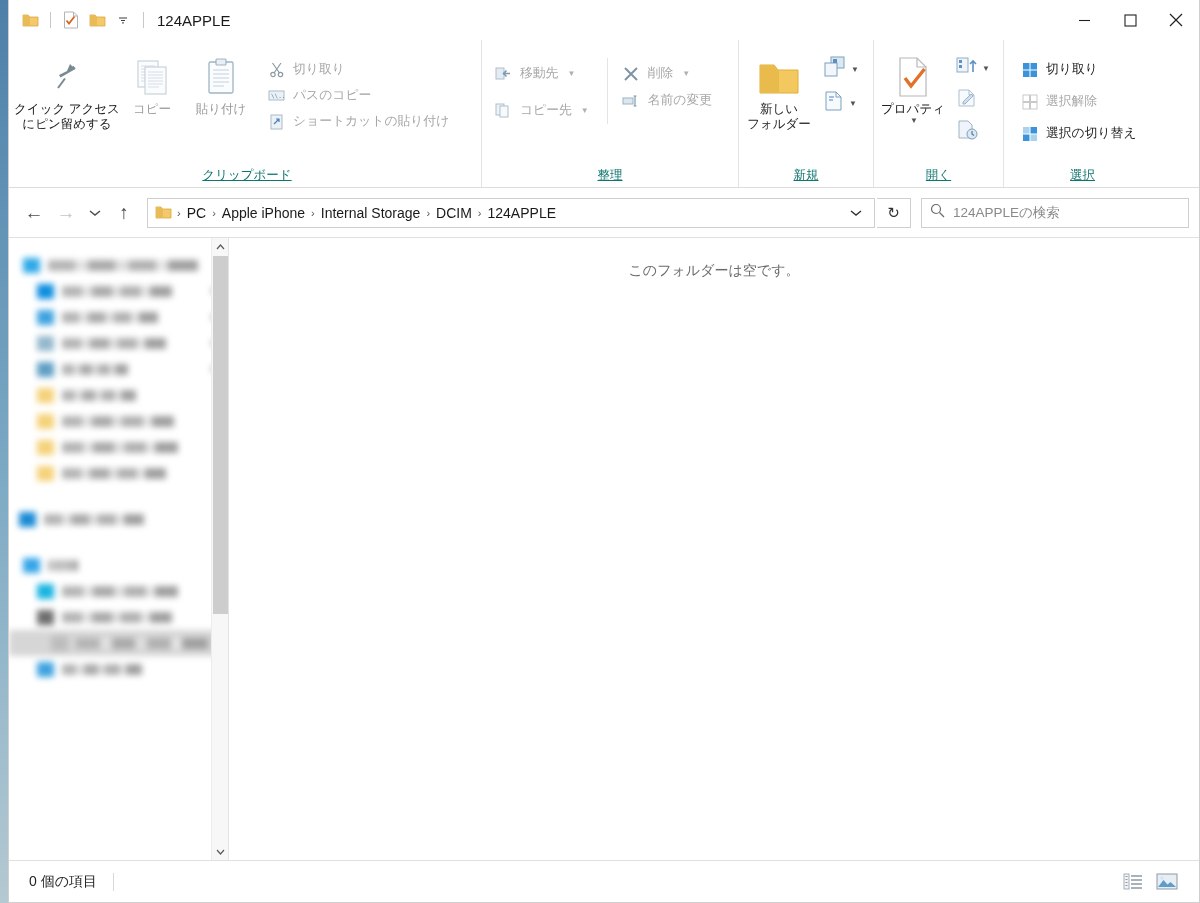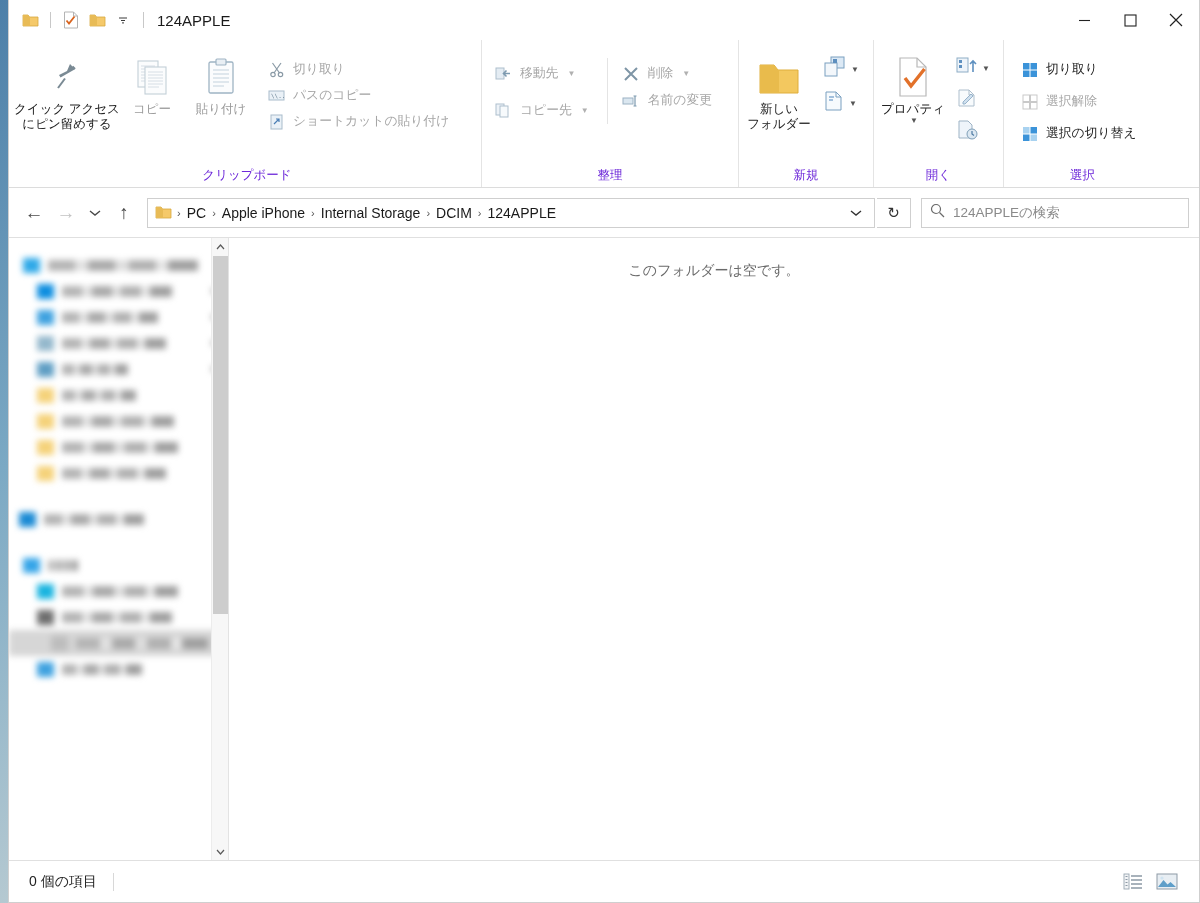--- a/index.html
+++ b/index.html
@@ -56,22 +56,22 @@
   
   .ribbon {
     flex: 0 0 148px; height: 148px; background: #fff;
     border-bottom: 1px solid #dcdcdc; display: flex; align-items: stretch;
     padding-left: 4px;
   }
   .rgroup { display: flex; flex-direction: column; position: relative; }
   .rgroup + .rgroup { border-left: 1px solid #e4e4e4; }
   .rgroup-body { flex: 1; display: flex; align-items: flex-start; padding-top: 10px; }
   .rgroup-label {
-    height: 24px; font-size: 12.5px; color: #6d28d9; text-align: left;
-    display: flex; align-items: center; justify-content: center;
+    height: 24px; font-size: 12.5px; color: #0f766e; text-align: left;
+    display: flex; align-items: center; justify-content: center; text-decoration: underline;
   }
 
   .bigbtn {
     width: 86px; display: flex; flex-direction: column; align-items: center;
     padding-top: 2px; cursor: default;
   }
   .bigbtn .ic { height: 46px; display: flex; align-items: flex-end; justify-content: center; }
   .bigbtn .lb {
     font-size: 12.5px; color: #222; text-align: center; line-height: 15px; margin-top: 4px;
   }

